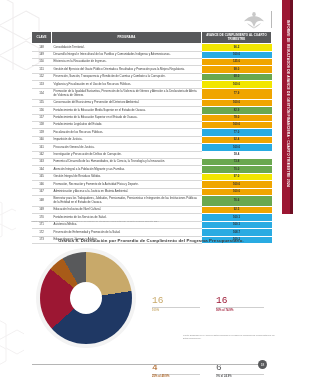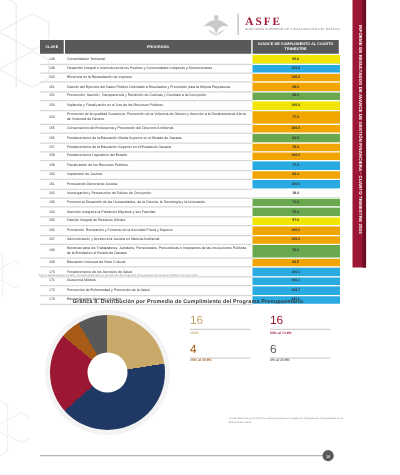--- a/index.html
+++ b/index.html
@@ -115,21 +115,22 @@
 
   .legend {
     position:absolute; left:152px; top:252px;
     width:120px;
     display:grid; grid-template-columns:1fr 1fr;
     row-gap:7px; column-gap:8px;
   }
   .leg-item { width:48px; }
   .leg-num {
     font-size:9.5px; font-weight:normal; line-height:1;
-    font-family:Liberation Sans, sans-serif;
+    font-family:Liberation Mono, monospace;
+    margin-top:44px;
   }
   .leg-rule { height:.5px; background:#cfcfcf; margin:1.5px 0 1px; }
   .leg-lbl { font-size:2.7px; font-weight:bold; letter-spacing:.05px; }
 
   .c-gray   { color:#58595b; }
   .c-navy   { color:#1f3864; }
   .c-tan    { color:#c8a96a; }
   .c-brown  { color:#a85b18; }
   .c-crim   { color:#9c1733; }
 
@@ -187,24 +188,20 @@
 <div class="header">
   <div class="logo-wrap">
     <svg class="seal" viewBox="0 0 40 34">
       <g fill="#8d8d8d" opacity=".75">
         <ellipse cx="20" cy="9" rx="3" ry="4"></ellipse>
         <path d="M20 12 C13 12 7 16 3 21 C9 19 14 20 17 24 C18 26 19 29 20 31 C21 29 22 26 23 24 C26 20 31 19 37 21 C33 16 27 12 20 12 Z"></path>
         <path d="M8 24 C12 26 16 28 20 32 C24 28 28 26 32 24 C28 29 24 31 20 33 C16 31 12 29 8 24 Z"></path>
       </g>
     </svg>
     <div class="logo-div"></div>
-    <div class="asf-block">
-      <div class="asf-main">ASFE</div>
-      <div class="asf-sub">AUDITORÍA SUPERIOR DE FISCALIZACIÓN DEL ESTADO</div>
-    </div>
   </div>
 </div>
 
 <div class="table-wrap">
   <table>
     <thead>
       <tr>
         <th class="c-clave">CLAVE</th>
         <th class="c-prog">PROGRAMA</th>
         <th class="c-av">AVANCE DE CUMPLIMIENTO AL CUARTO TRIMESTRE</th>

